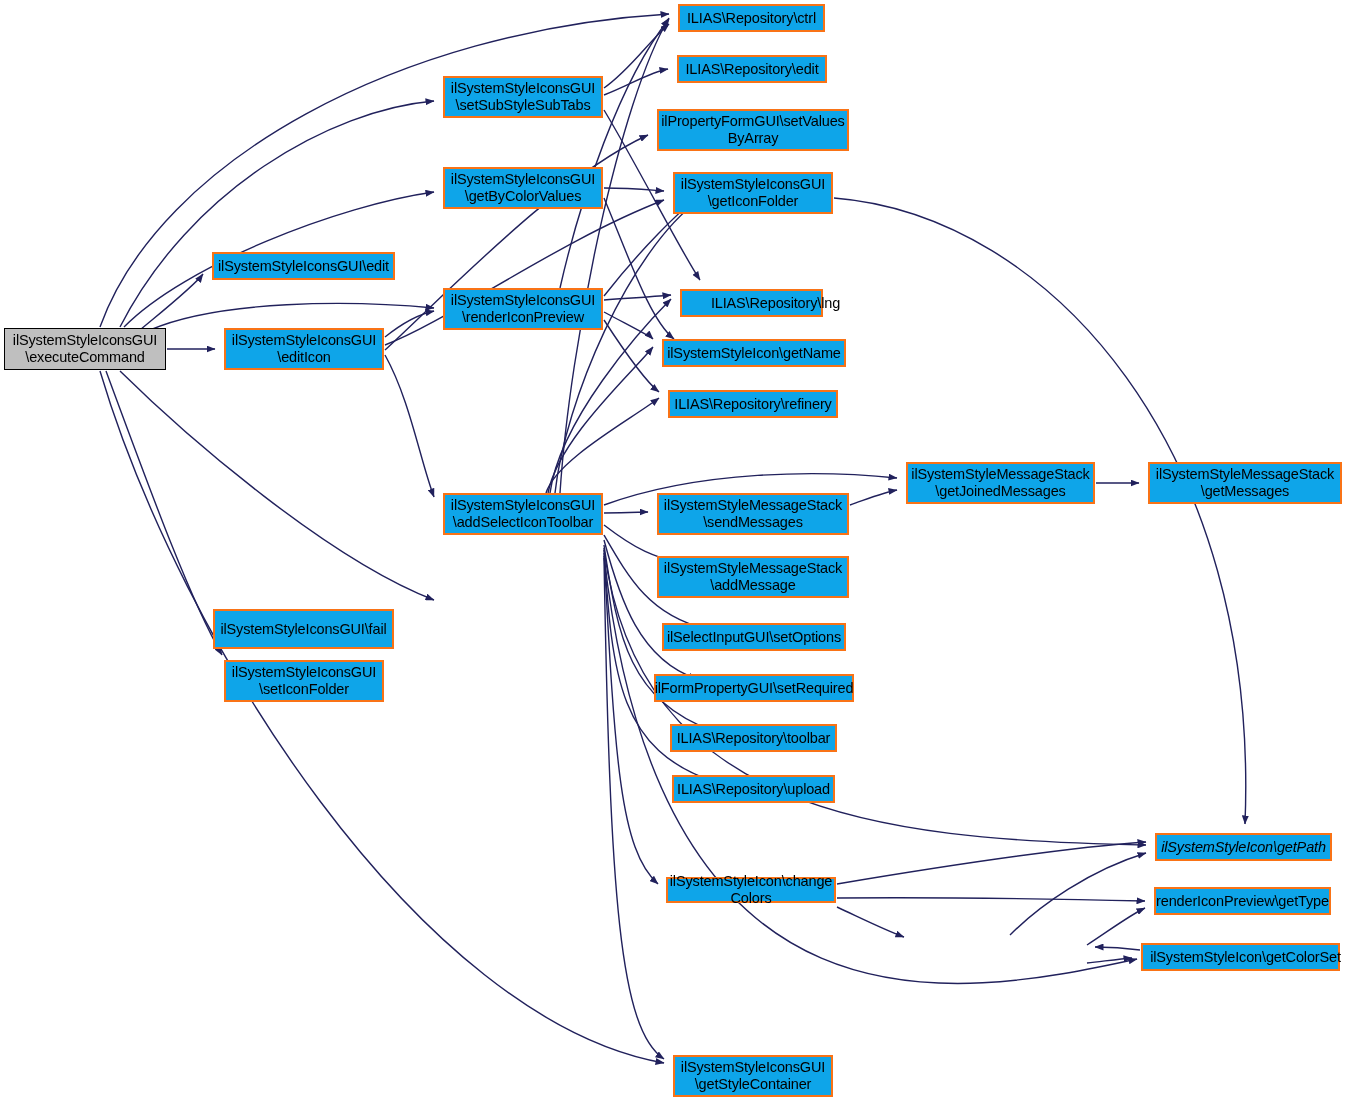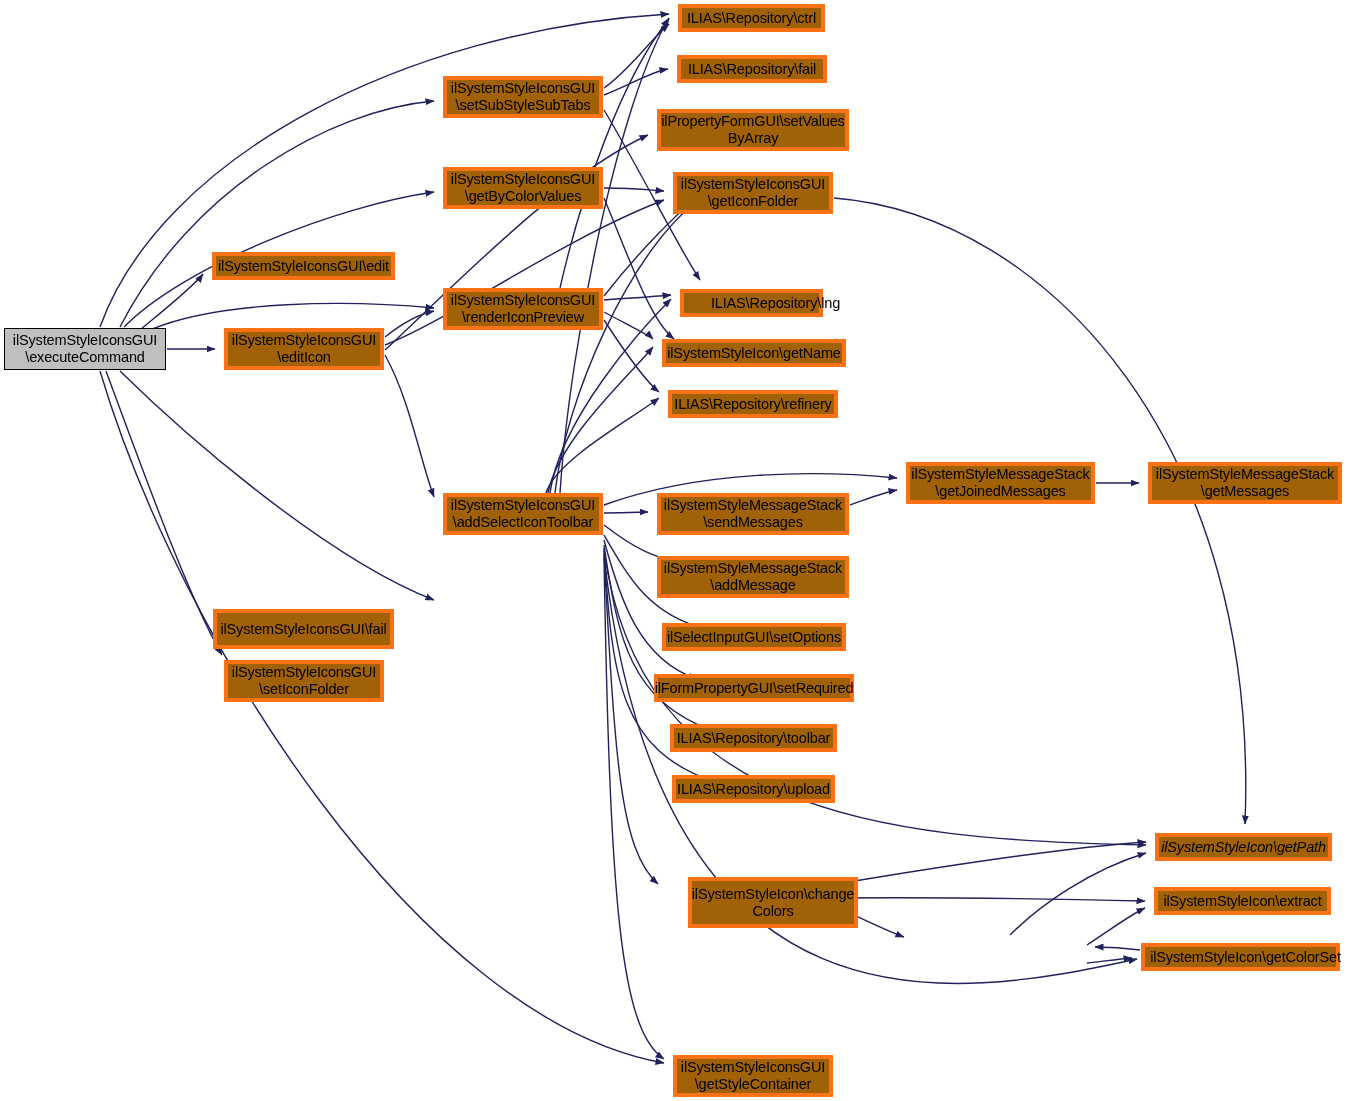--- a/index.html
+++ b/index.html
@@ -20,22 +20,22 @@
   #edge-layer {
     position: absolute;
     left: 0;
     top: 0;
     width: 1349px;
     height: 1101px;
   }
   .node {
     position: absolute;
     box-sizing: border-box;
-    border: 4px solid #f97316;
-    background: #a16207;
+    border: 2px solid #f97316;
+    background: #0ea5e9;
     color: #000000;
     font-size: 14.5px;
     line-height: 17px;
     display: flex;
     align-items: center;
     justify-content: center;
     text-align: center;
     white-space: pre-line;
     z-index: 5;
     letter-spacing: -0.15px;
@@ -119,21 +119,21 @@
 
       <path d="M834,198 C1050,215 1260,450 1245,824"></path>
     </g>
   </svg>
 
   <div class="node highlight" style="left:4px;top:328px;width:162px;height:42px;">ilSystemStyleIconsGUI
 \executeCommand</div>
   <div class="node" style="left:443px;top:76px;width:160px;height:42px;">ilSystemStyleIconsGUI
 \setSubStyleSubTabs</div>
   <div class="node" style="left:678px;top:4px;width:147px;height:28px;">ILIAS\Repository\ctrl</div>
-  <div class="node" style="left:677px;top:55px;width:150px;height:28px;">ILIAS\Repository\fail</div>
+  <div class="node" style="left:677px;top:55px;width:150px;height:28px;">ILIAS\Repository\edit</div>
   <div class="node" style="left:657px;top:109px;width:192px;height:42px;">ilPropertyFormGUI\setValues
 ByArray</div>
   <div class="node" style="left:443px;top:167px;width:160px;height:42px;">ilSystemStyleIconsGUI
 \getByColorValues</div>
   <div class="node" style="left:673px;top:172px;width:160px;height:42px;">ilSystemStyleIconsGUI
 \getIconFolder</div>
   <div class="node" style="left:212px;top:252px;width:183px;height:28px;text-align:right;">ilSystemStyleIconsGUI\edit</div>
   <div class="node" style="left:443px;top:288px;width:160px;height:42px;">ilSystemStyleIconsGUI
 \renderIconPreview</div>
   <div class="node" style="left:680px;top:289px;width:143px;height:28px;padding-left:48px;">ILIAS\Repository\lng</div>
@@ -152,20 +152,20 @@
   <div class="node" style="left:657px;top:556px;width:192px;height:42px;">ilSystemStyleMessageStack
 \addMessage</div>
   <div class="node" style="left:662px;top:623px;width:184px;height:28px;">ilSelectInputGUI\setOptions</div>
   <div class="node" style="left:654px;top:674px;width:200px;height:28px;">ilFormPropertyGUI\setRequired</div>
   <div class="node" style="left:670px;top:724px;width:167px;height:28px;">ILIAS\Repository\toolbar</div>
   <div class="node" style="left:672px;top:775px;width:163px;height:28px;">ILIAS\Repository\upload</div>
   <div class="node" style="left:213px;top:609px;width:181px;height:40px;">ilSystemStyleIconsGUI\fail</div>
   <div class="node" style="left:224px;top:660px;width:160px;height:42px;">ilSystemStyleIconsGUI
 \setIconFolder</div>
   <div class="node" style="left:1155px;top:833px;width:177px;height:28px;font-style:italic;">ilSystemStyleIcon\getPath</div>
-  <div class="node" style="left:688px;top:877px;width:170px;height:51px;">ilSystemStyleIcon\change
+  <div class="node" style="left:666px;top:877px;width:170px;height:26px;">ilSystemStyleIcon\change
 Colors</div>
-  <div class="node" style="left:1154px;top:887px;width:177px;height:28px;">ilSystemStyleIcon\extract</div>
+  <div class="node" style="left:1154px;top:887px;width:177px;height:28px;">renderIconPreview\getType</div>
   <div class="node" style="left:1141px;top:943px;width:199px;height:28px;padding-left:10px;">ilSystemStyleIcon\getColorSet</div>
   <div class="node" style="left:673px;top:1055px;width:160px;height:42px;">ilSystemStyleIconsGUI
 \getStyleContainer</div>
 
 </div>
 
 </body></html>

